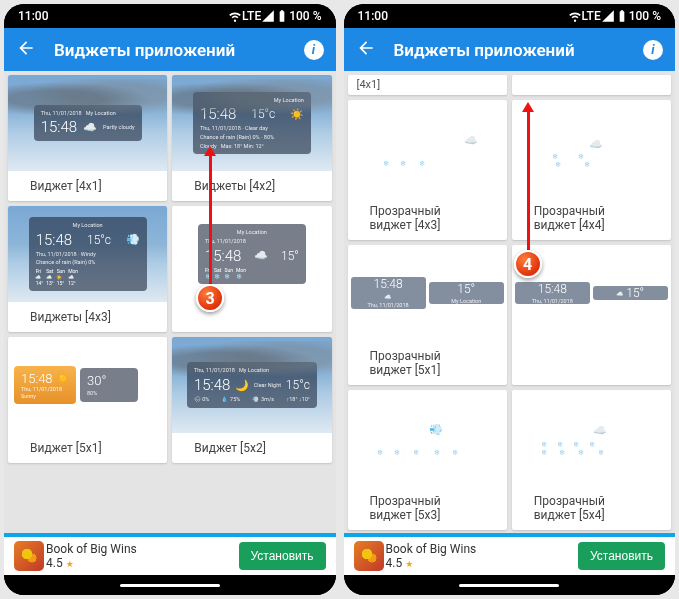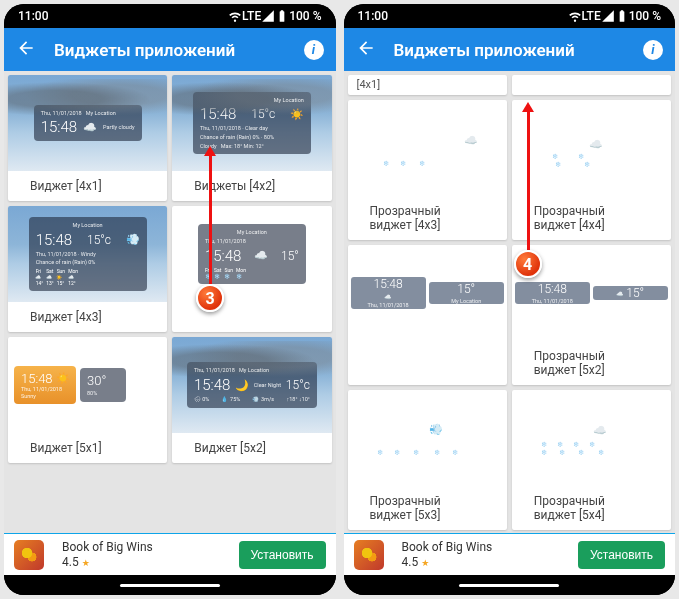--- a/index.html
+++ b/index.html
@@ -125,22 +125,22 @@
     padding: 8px 22px;
   }
   .top-partial { height: 20px; margin-bottom: 5px; display: flex; gap: 5px; }
   .top-partial .stub { flex: 1; background: #fff; border-radius: 2px; padding: 3px 9px; font-size: 11px; color: #555; box-shadow: 0 1px 2px rgba(0,0,0,0.15);}
   .ad-bar {
     height: 42px;
     background: #fff;
     display: flex;
     align-items: center;
     padding: 0 10px;
-    gap: 18px;
-    border-top: 1px solid #0ea5e9;
+    gap: 2px;
+    border-top: 4px solid #0ea5e9;
   }
   .ad-icon {
     width: 30px; height: 30px; border-radius: 5px;
     background: linear-gradient(135deg, #e67e22, #c0392b);
     position: relative;
   }
   .ad-icon::after {
     content: ""; position: absolute; inset: 5px;
     background: radial-gradient(circle at 40% 40%, #f1c40f 30%, transparent 31%),
                 radial-gradient(circle at 65% 60%, #f39c12 25%, transparent 26%);
@@ -279,21 +279,21 @@
             <div class="wb-tiny"><span>Thu, 11/01/2018</span> · <span>Windy</span></div>
             <div class="wb-tiny"><span>Chance of rain (Rain) 0%</span></div>
             <div class="mini-cols">
                 <div class="mini-col">Fri<br>☁️<br>14°</div>
                 <div class="mini-col">Sat<br>☁️<br>13°</div>
                 <div class="mini-col">Sun<br>☀️<br>15°</div>
                 <div class="mini-col">Mon<br>☁️<br>12°</div>
               </div>
           </div>
         </div>
-        <div class="card-label">Виджет [4x3]</div>
+        <div class="card-label">Виджеты [4x3]</div>
       </div>
 
       <div class="card">
         <div class="preview snow">
           <div class="widget-box wb-sm">
             <div class="wb-tiny" style="text-align:center">My Location</div>
             <div class="wb-tiny">Thu, 11/01/2018</div>
             <div class="wb-row">
                 <span class="wb-time">15:48</span>
                 <span class="wb-icon">☁️</span>
@@ -311,21 +311,21 @@
 
       <div class="card">
         <div class="preview snow" style="justify-content:flex-start; padding-left:6px; gap:4px;">
           <div class="sunny-box">
             <div class="wb-row">
                 <span class="wb-time" style="font-size:13px">15:48</span>
                 <span class="wb-icon">☀️</span>
               </div>
             <div class="wb-tiny"><span>Thu, 11/01/2018</span> <span>Sunny</span></div>
           </div>
-          <div class="widget-box" style="width:46px">
+          <div class="widget-box" style="width:58px">
             <div class="wb-temp" style="font-size:13px">30°</div>
             <div class="wb-tiny">80%</div>
           </div>
         </div>
         <div class="card-label">Виджет [5x1]</div>
       </div>
 
       <div class="card">
         <div class="preview sky">
             <div class="cloud"></div>
@@ -453,34 +453,34 @@
           <div class="half">
               <span class="wb-time" style="font-size:12px">15:48</span>
               <span>☁️</span>
               <span class="wb-tiny">Thu, 11/01/2018</span>
             </div>
           <div class="half">
               <span class="wb-temp" style="font-size:12px">15°</span>
               <span class="wb-tiny">My Location</span>
             </div>
         </div>
+        <div class="card-label">Прозрачный виджет [5x1]</div>
       </div>
 
       <div class="card">
         <div class="preview snow split">
           <div class="half">
               <span class="wb-time" style="font-size:12px">15:48</span>
               <span class="wb-tiny">Thu, 11/01/2018</span>
             </div>
           <div class="half" style="flex-direction:row; gap:2px;">
               <span>☁️</span>
               <span class="wb-temp" style="font-size:12px">15°</span>
             </div>
         </div>
-        <div class="card-label">Прозрачный виджет [5x2]</div>
       </div>
 
       <div class="card">
         <div class="preview snow">
           <div class="widget-box widget-transparent wb-lg">
             <div class="wb-row">
                 <span class="wb-time">15:48</span>
                 <span class="wb-icon">💨</span>
                 <span class="wb-temp">15°</span>
               </div>

